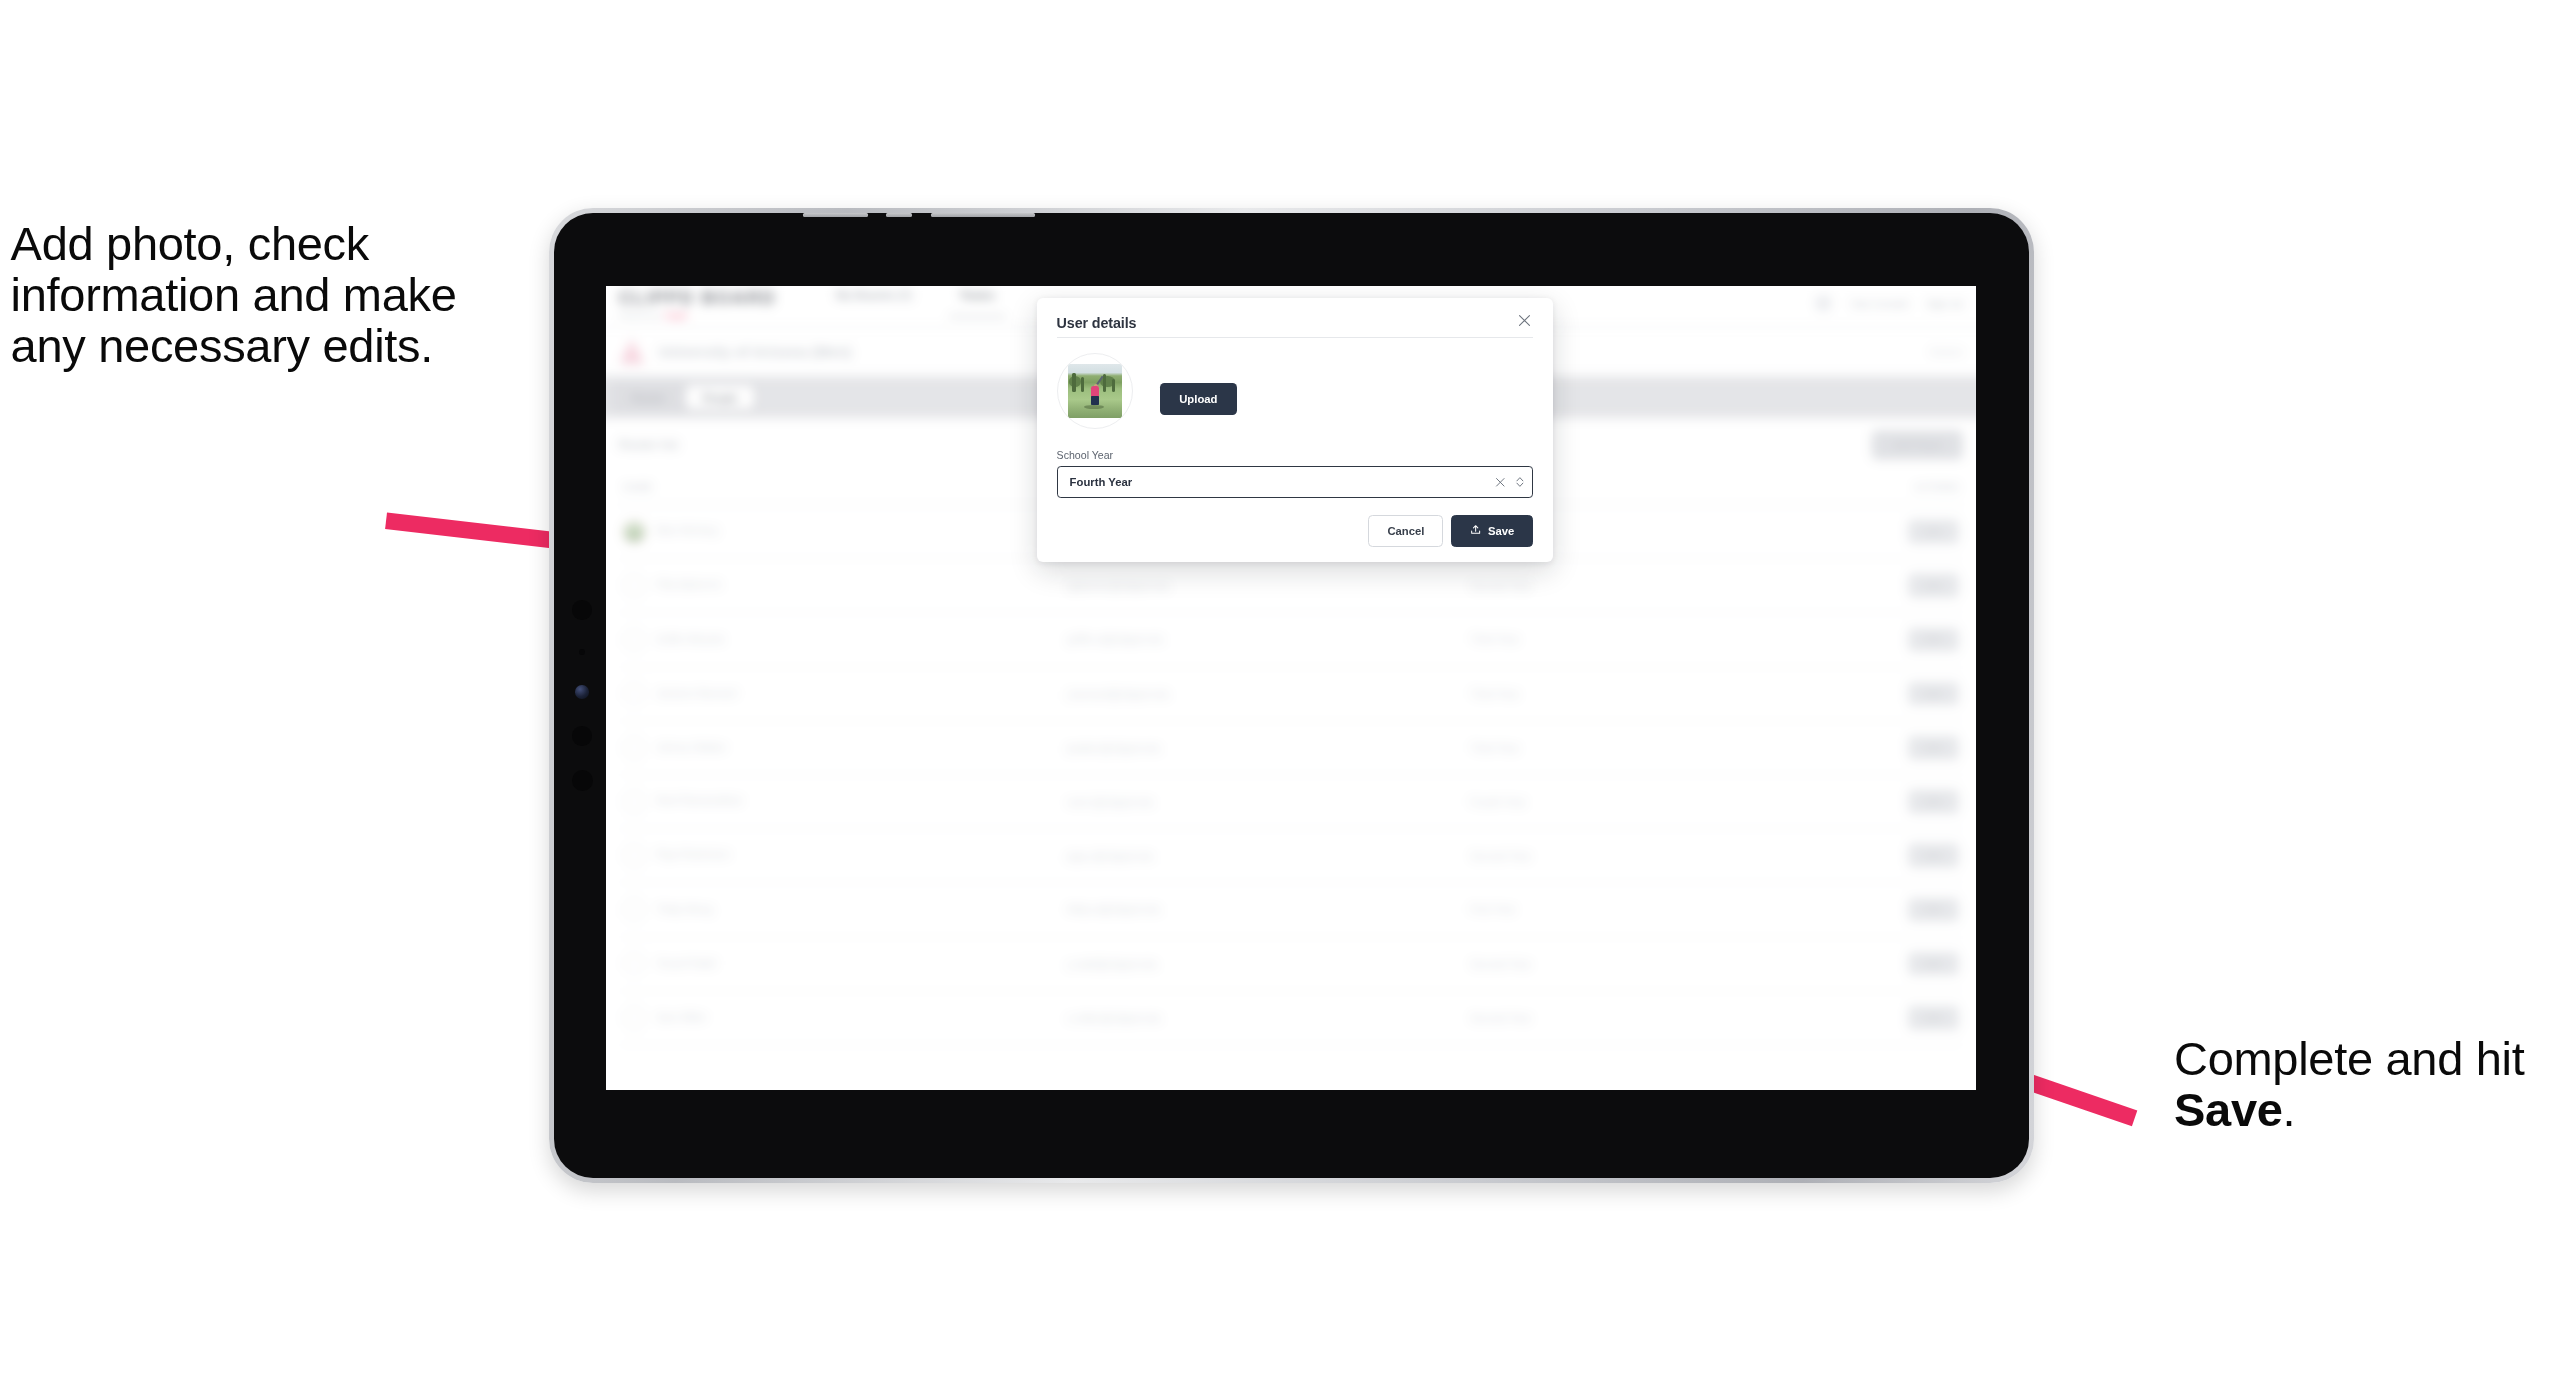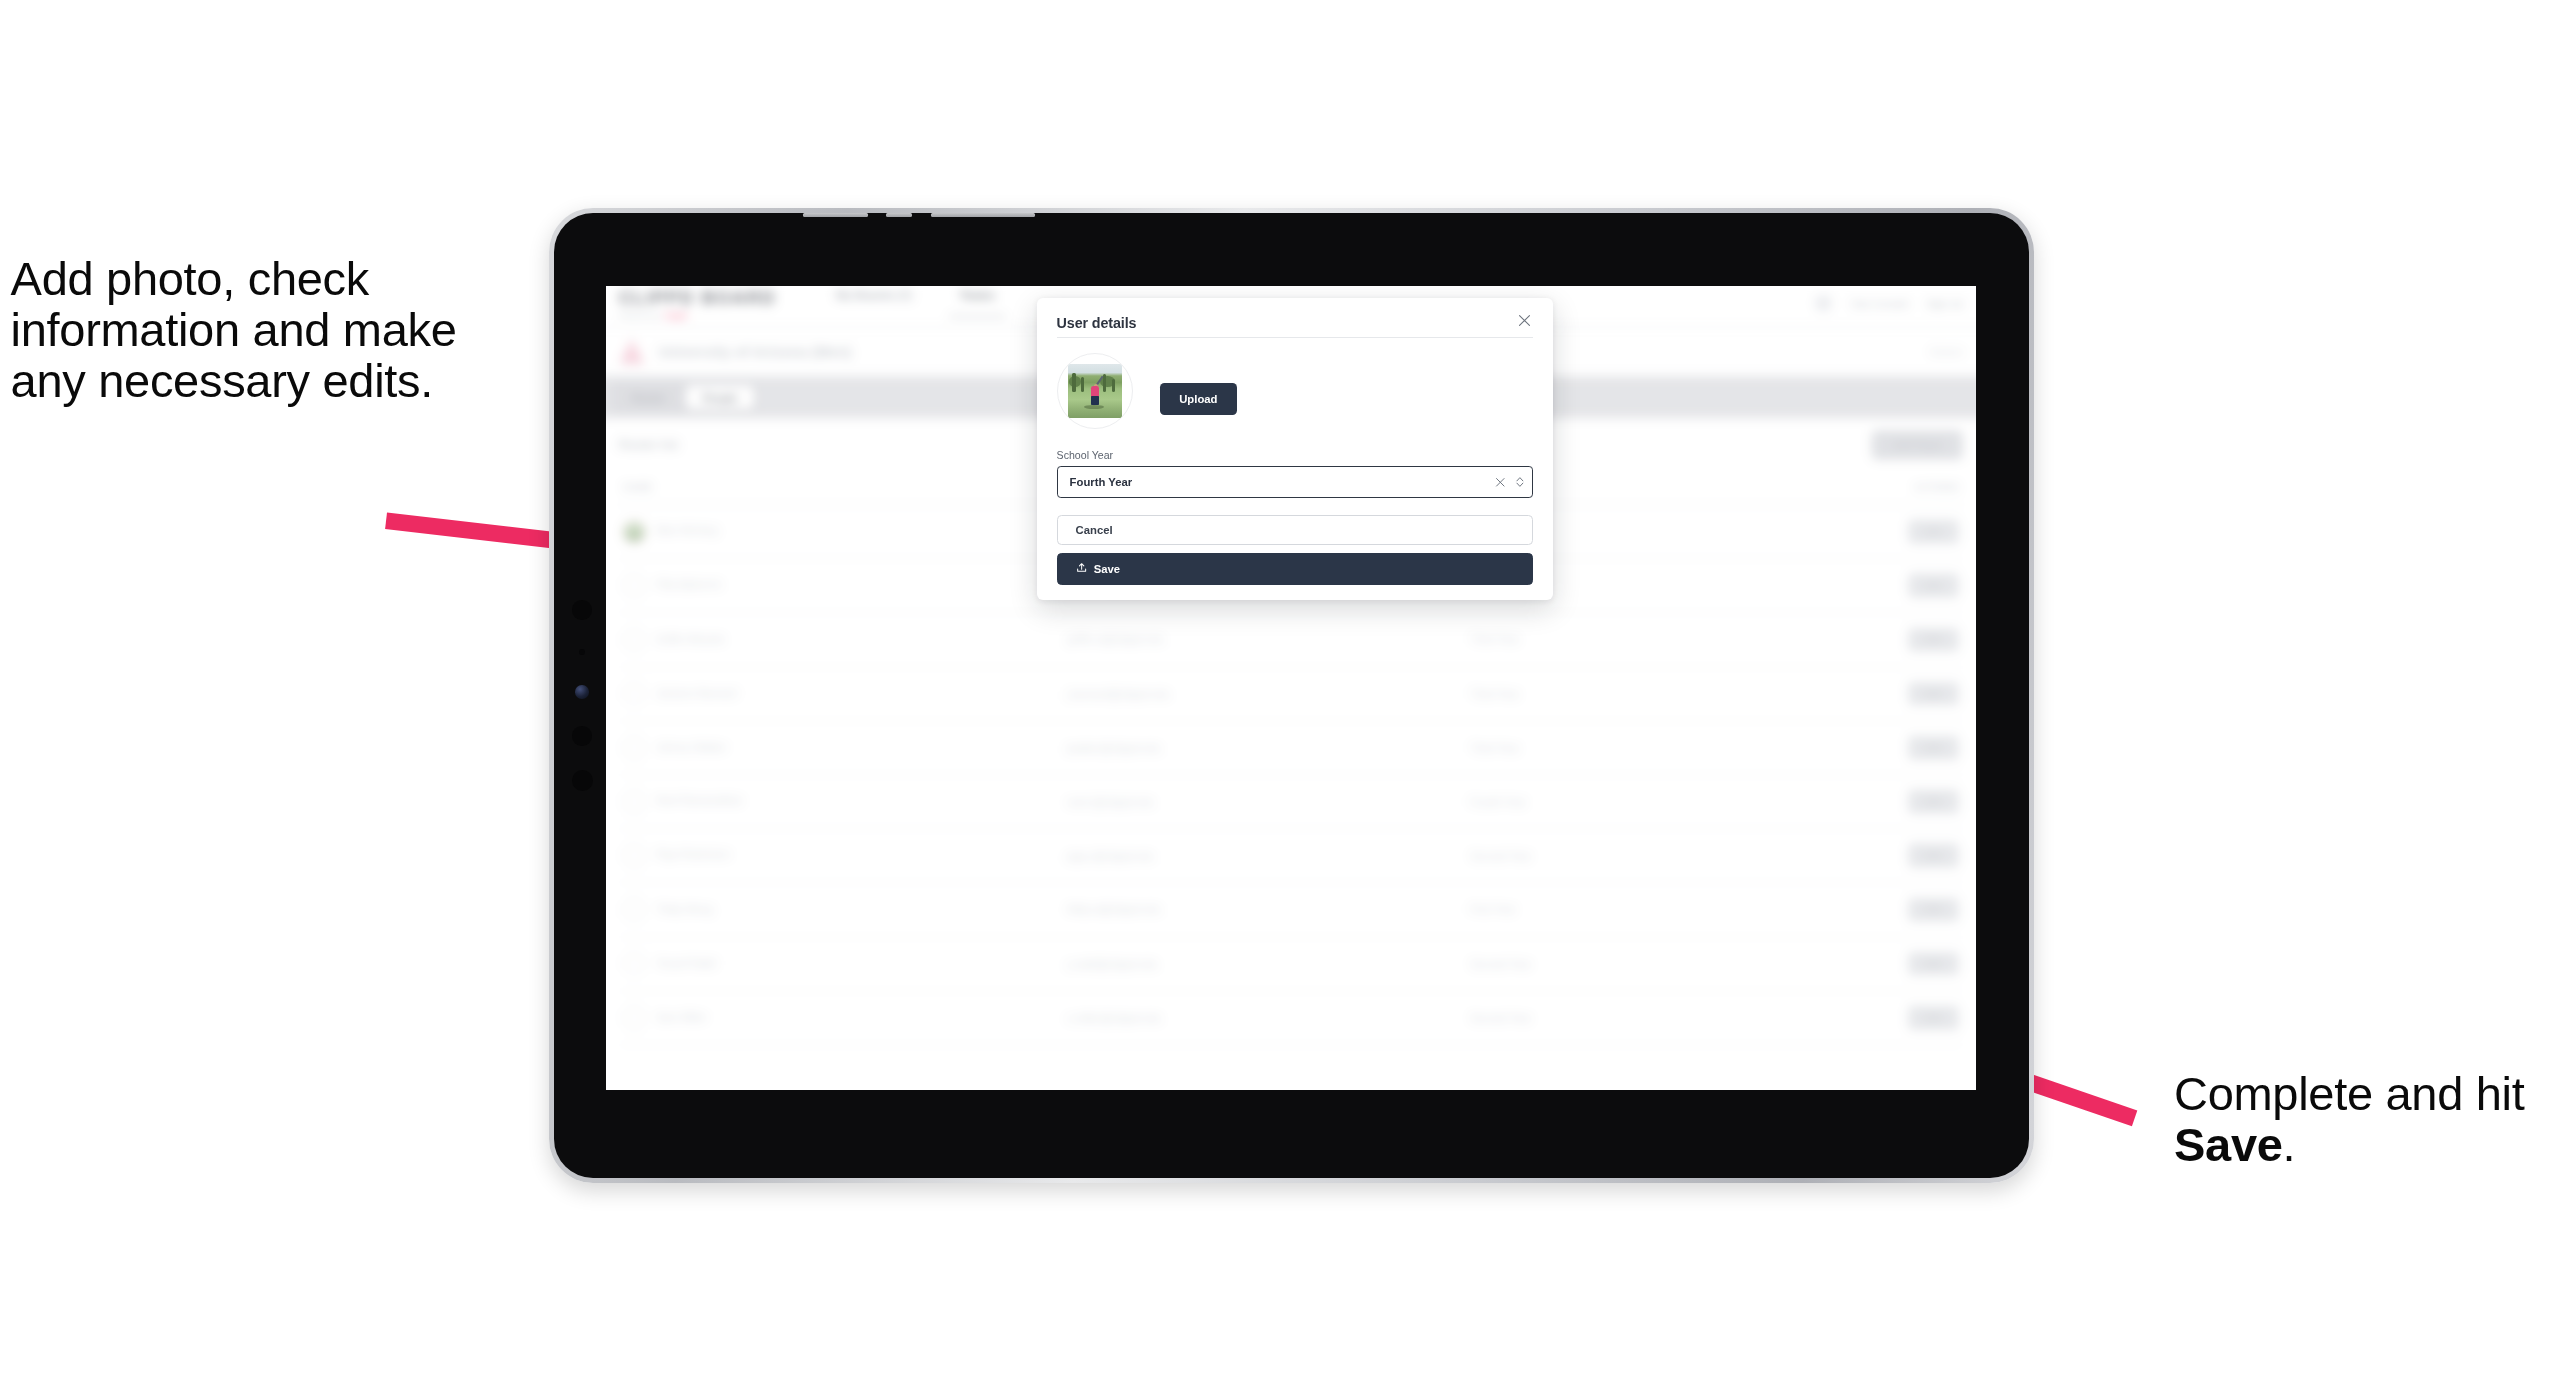--- a/index.html
+++ b/index.html
@@ -23,21 +23,20 @@
 
   
   .annotation {
     position: absolute;
     color: #0a0a0a;
     font-size: 47px;
     line-height: 1.08;
     letter-spacing: -0.3px;
     font-weight: 400;
     white-space: pre-line;
-    margin-top: 35px;
   }
   .annotation-left {
     left: 10.6px;
     top: 219px;
     width: 498px;
   }
   .annotation-right {
     left: 2174px;
     top: 1034px;
     width: 393px;
@@ -411,21 +410,20 @@
     color: #6d747e;
   }
   .select-clear { cursor: pointer; display:flex; }
   .select-stepper { cursor: pointer; display:flex; }
 
   .modal-actions {
     display: flex;
     justify-content: flex-end;
     gap: 7.5px;
     margin-top: 16.6px;
-    flex-direction: column;
   }
   .btn {
     font-family: inherit;
     font-size: 11.3px;
     font-weight: 600;
     border-radius: 4.5px;
     padding: 8.3px 18px;
     cursor: pointer;
     display: inline-flex;
     align-items: center;

